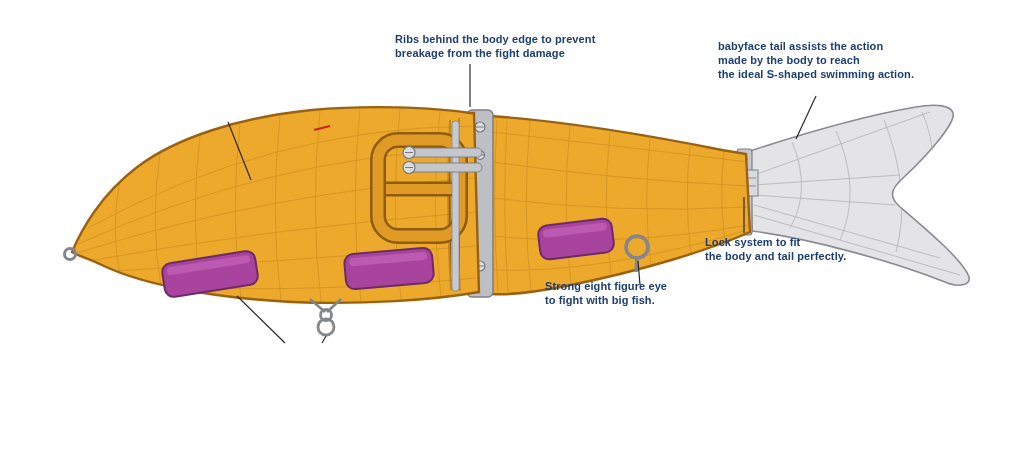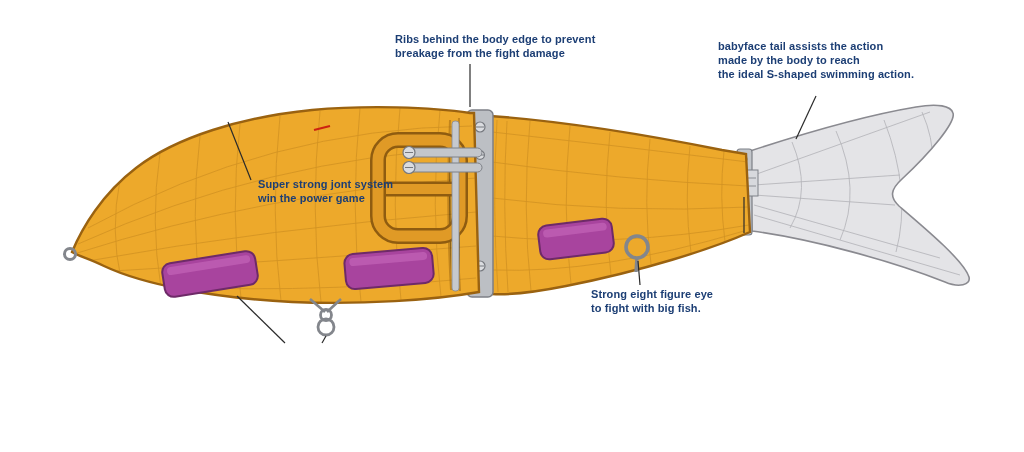--- a/index.html
+++ b/index.html
@@ -25,21 +25,21 @@
     line-height: 1.27;
     letter-spacing: 0.1px;
     white-space: pre-line;
     z-index: 5;
   }
   .note-float-body { left: 45px;  top: 66px; }
   .note-ribs       { left: 395px; top: 33px; }
   .note-babyface   { left: 718px; top: 40px; }
   .note-joint      { left: 258px; top: 178px; }
   .note-lock       { left: 705px; top: 236px; }
-  .note-eye        { left: 545px; top: 288px; margin-left: 46px; }
+  .note-eye        { left: 545px; top: 280px; }
   .note-weight     { left: 55px;  top: 346px; }
 </style>
 </head>
 <body>
 
 <div class="stage">
 
   <svg class="svg-layer" viewBox="0 0 1024 452">
     <defs>
       <path id="headPath" d="M 72 252 C 82 228 102 194 136 168 C 176 137 242 117 312 110 C 366 105 432 107 470 113 L 474 113 L 479 292 C 434 300 362 305 292 302 C 212 298 142 284 104 266 C 88 258 78 256 72 252 Z"></path>
@@ -195,18 +195,18 @@
       <path d="M322 343 L326 336"></path>
       <path d="M228 122 L251 180"></path>
     </g>
   </svg>
 
   <div class="note note-ribs">Ribs behind the body edge to prevent
 breakage from the fight damage</div>
   <div class="note note-babyface">babyface tail assists the action
 made by the body to reach
 the ideal S-shaped swimming action.</div>
-  <div class="note note-joint">Super strong jont system
-win the power game</div>
+  <div class="note note-lock">Lock system to fit
+the body and tail perfectly.</div>
   <div class="note note-eye">Strong eight figure eye
 to fight with big fish.</div>
 
 </div>
 
 </body></html>

